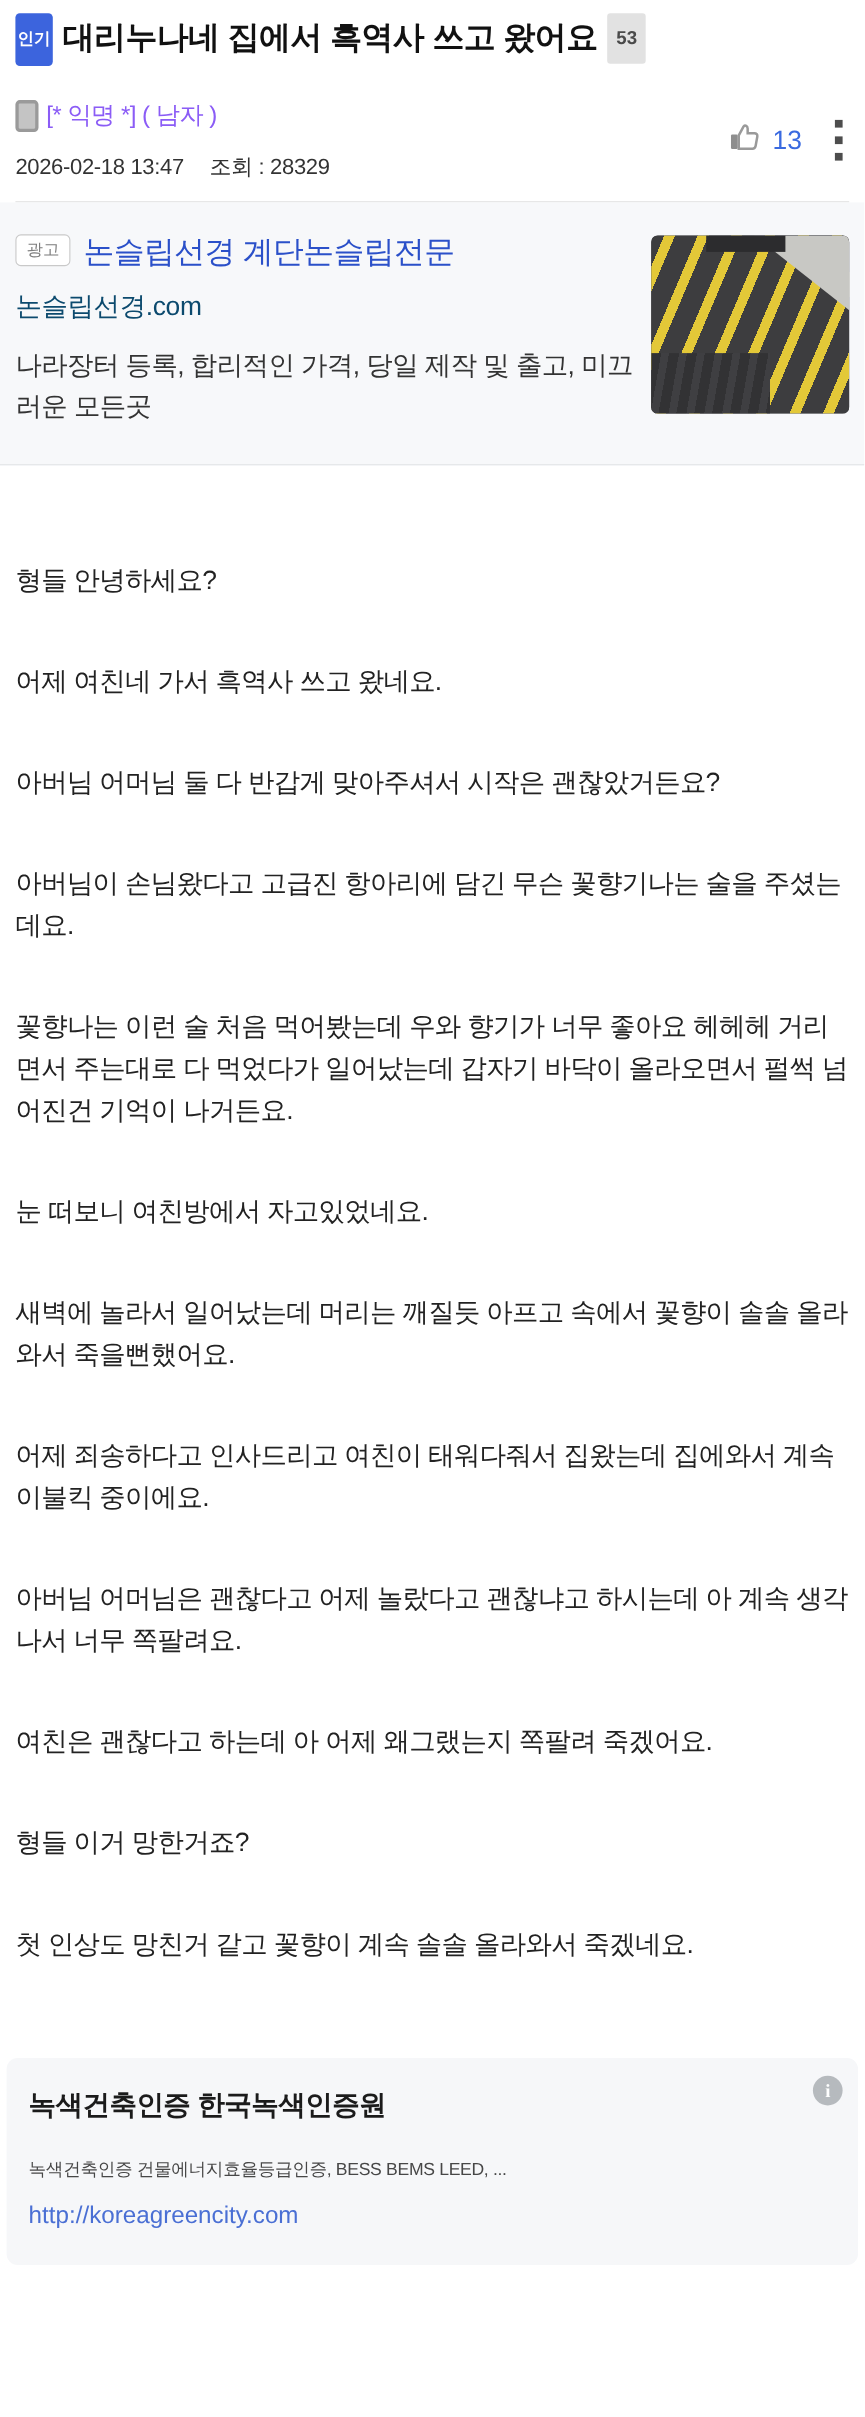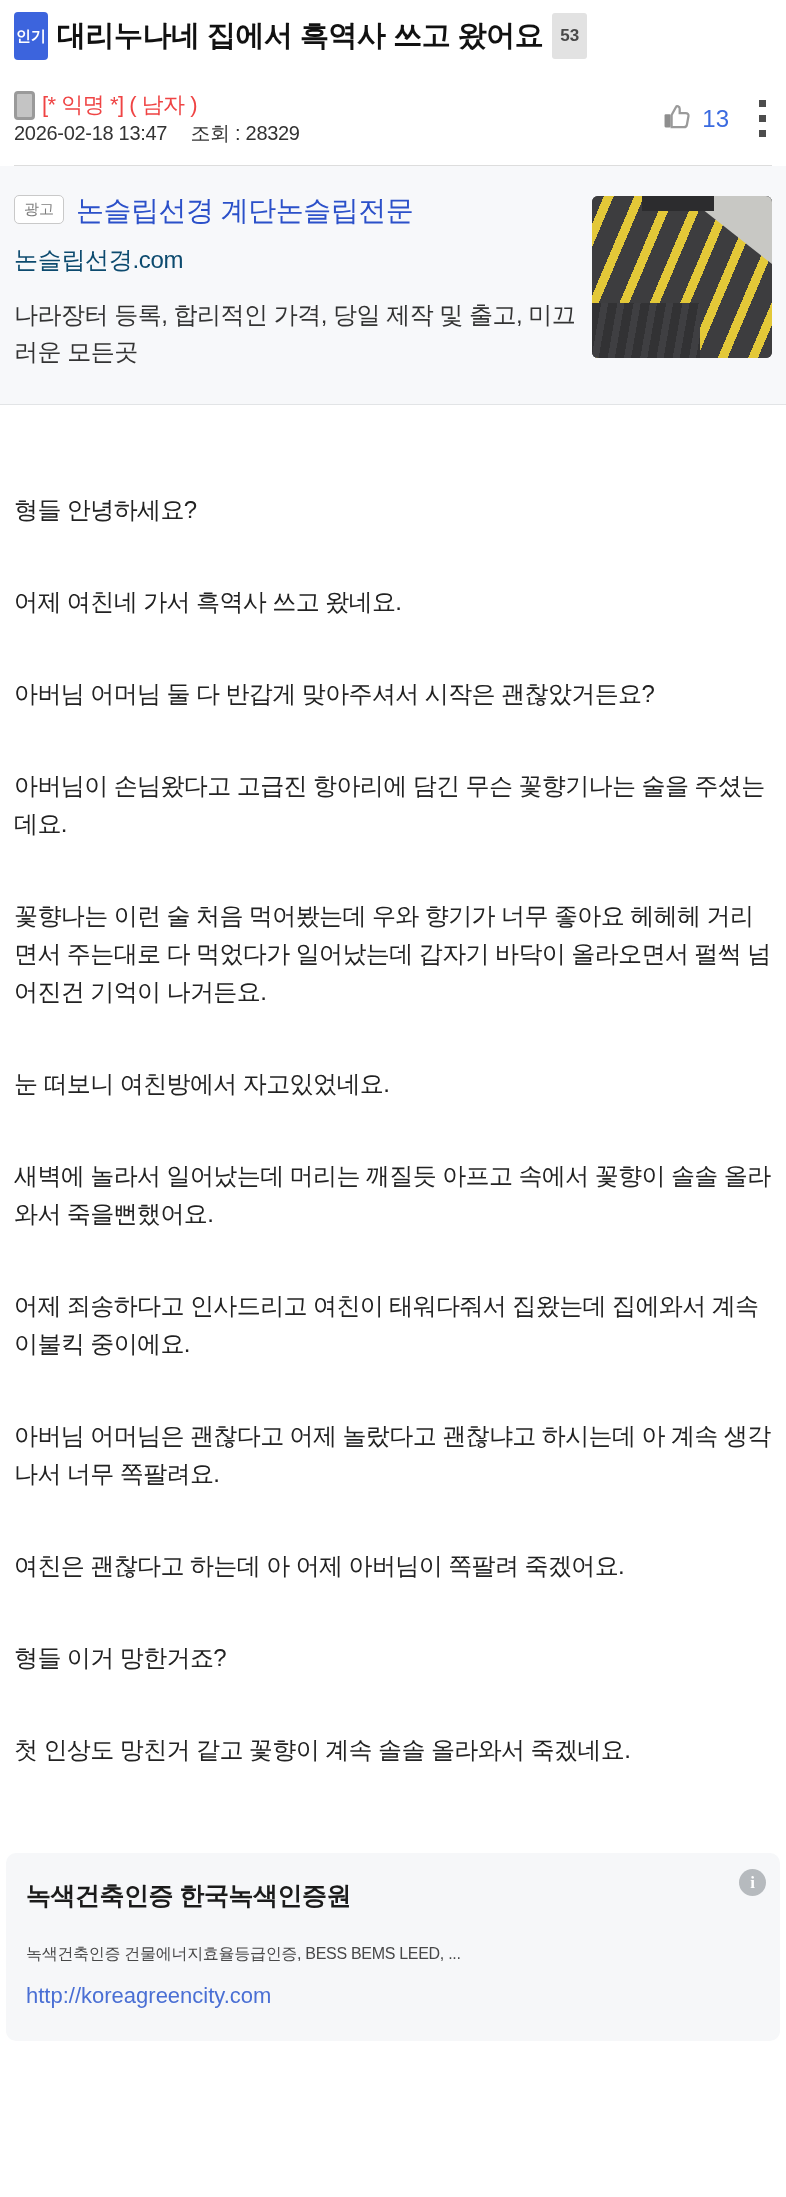--- a/index.html
+++ b/index.html
@@ -13,22 +13,22 @@
   .hot-badge { display:inline-block; background:#3c64dd; color:#fff; font-size:15px; font-weight:bold;
                padding:4px 2px; border-radius:4px; vertical-align:4px; margin-right:9px; }
   .post-title { display:inline; font-size:29px; font-weight:bold; color:#111; letter-spacing:-0.5px; }
   .comment-count { display:inline-block; background:#e2e2e2; color:#4a4a4a; font-size:17px; font-weight:bold;
                    padding:3px 8px; border-radius:3px; margin-left:9px; vertical-align:4px; }
 
   .meta-row { display:flex; align-items:center; justify-content:space-between; margin-top:0; }
   .meta-left { }
   .author-line { display:flex; align-items:center; gap:7px; }
   .mobile-badge { width:21px; height:29px; background:#c4c4c4; border:3px solid #9a9a9a; border-radius:4px; }
-  .author-name { font-size:22px; color:#ef4444; letter-spacing:-0.5px; }
-  .date-line { margin-top:0; font-size:20px; color:#333; letter-spacing:-0.3px; }
+  .author-name { font-size:22px; color:#8b5cf6; letter-spacing:-0.5px; }
+  .date-line { margin-top:18px; font-size:20px; color:#333; letter-spacing:-0.3px; }
   .date-line .views { margin-left:18px; }
 
   .meta-right { display:flex; align-items:center; padding-right:6px; }
   .like-group { display:flex; align-items:center; gap:8px; }
   .like-count { font-size:24px; font-weight:normal; color:#3a6ae0; }
   .kebab { display:flex; flex-direction:column; gap:8px; margin-left:30px; cursor:pointer; }
   .kebab span { width:7px; height:7px; background:#4d4d4d; display:block; }
 
   .header-divider { border:none; border-top:1px solid #ddd; margin-top:18px; }
 
@@ -130,21 +130,21 @@
   <div class="post-body">
     <p>형들 안녕하세요?</p>
     <p>어제 여친네 가서 흑역사 쓰고 왔네요.</p>
     <p>아버님 어머님 둘 다 반갑게 맞아주셔서 시작은 괜찮았거든요?</p>
     <p>아버님이 손님왔다고 고급진 항아리에 담긴 무슨 꽃향기나는 술을 주셨는데요.</p>
     <p>꽃향나는 이런 술 처음 먹어봤는데 우와 향기가 너무 좋아요 헤헤헤 거리면서 주는대로 다 먹었다가 일어났는데 갑자기 바닥이 올라오면서 펄썩 넘어진건 기억이 나거든요.</p>
     <p>눈 떠보니 여친방에서 자고있었네요.</p>
     <p>새벽에 놀라서 일어났는데 머리는 깨질듯 아프고 속에서 꽃향이 솔솔 올라와서 죽을뻔했어요.</p>
     <p>어제 죄송하다고 인사드리고 여친이 태워다줘서 집왔는데 집에와서 계속 이불킥 중이에요.</p>
     <p>아버님 어머님은 괜찮다고 어제 놀랐다고 괜찮냐고 하시는데 아 계속 생각나서 너무 쪽팔려요.</p>
-    <p>여친은 괜찮다고 하는데 아 어제 아버님이 쪽팔려 죽겠어요.</p>
+    <p>여친은 괜찮다고 하는데 아 어제 왜그랬는지 쪽팔려 죽겠어요.</p>
     <p>형들 이거 망한거죠?</p>
     <p>첫 인상도 망친거 같고 꽃향이 계속 솔솔 올라와서 죽겠네요.</p>
   </div>
 
   <div class="bottom-ad">
     <div class="info-icon">i</div>
     <div class="bottom-ad-title">녹색건축인증 한국녹색인증원</div>
     <div class="bottom-ad-desc">녹색건축인증 건물에너지효율등급인증, BESS BEMS LEED, ...</div>
     <div class="bottom-ad-url">http://koreagreencity.com</div>
   </div>

